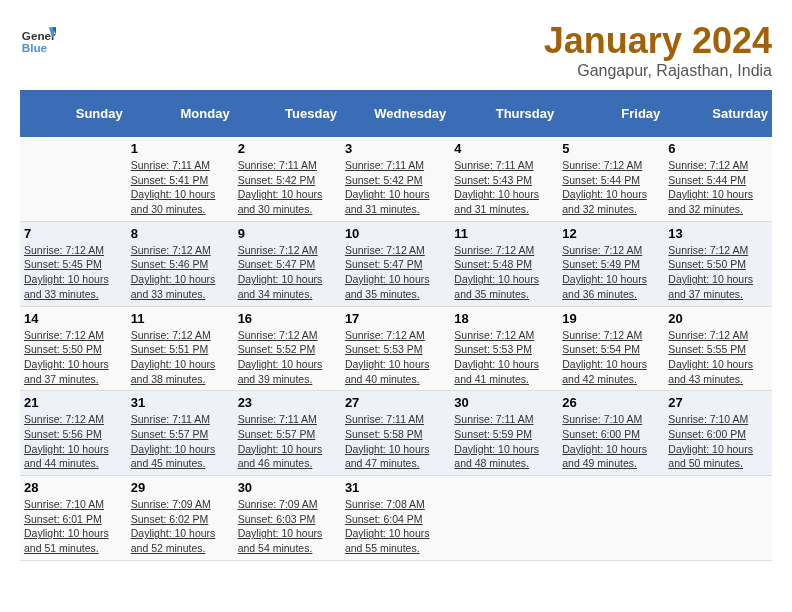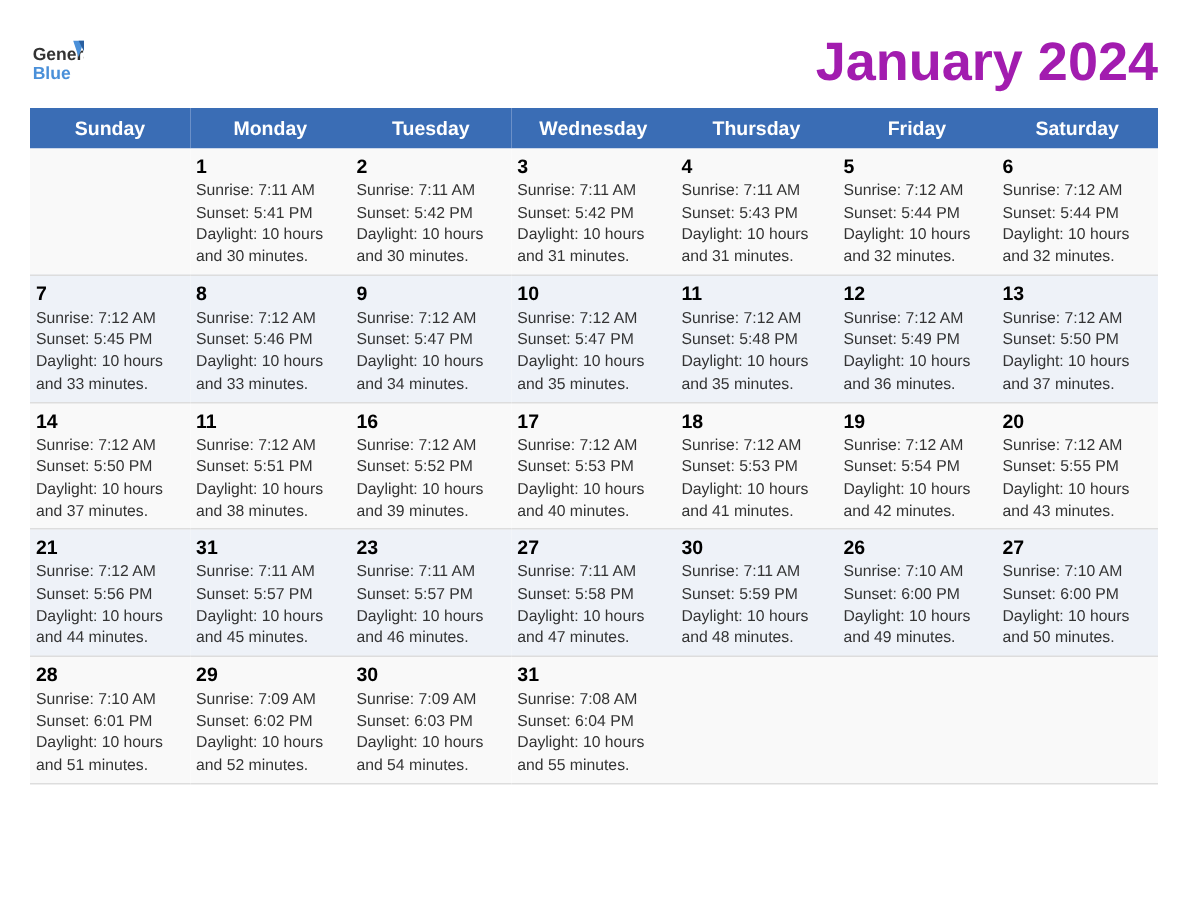--- a/index.html
+++ b/index.html
@@ -24,36 +24,36 @@
     .logo-icon {
       width: 36px;
       height: 36px;
     }
     .title-area {
       text-align: right;
     }
     .main-title {
       font-size: 36px;
       font-weight: bold;
-      color: #a21caf;
+      color: #a16207;
     }
     .subtitle {
       font-size: 16px;
       color: #555;
     }
     table {
       width: 100%;
       border-collapse: collapse;
       font-size: 11px;
     }
     thead tr th {
       background-color: #3a6db5;
       color: #fff;
-      padding: 6px 4px;
-      text-align: center;
+      padding: 16px 4px;
+      text-align: right;
       font-size: 13px;
       font-weight: bold;
     }
     tbody tr {
       border-bottom: 1px solid #ddd;
     }
     tbody tr:nth-child(odd) {
       background: #f9f9f9;
     }
     tbody tr:nth-child(even) {
@@ -68,36 +68,38 @@
     .day-num {
       font-weight: bold;
       font-size: 13px;
       display: block;
       margin-bottom: 2px;
     }
     .day-detail {
       font-size: 10.5px;
       color: #333;
       line-height: 1.4;
+      text-decoration: underline;
     }
   </style>
 </head>
 <body>
 
 <div class="header-area">
   <div class="logo">
     <svg class="logo-icon" viewBox="0 0 40 40">
       <text x="2" y="22" font-size="13" font-weight="bold" fill="#333">General</text>
       <text x="2" y="36" font-size="13" font-weight="bold" fill="#4a90d9">Blue</text>
       <polygon points="32,8 40,8 36,20" fill="#4a90d9"></polygon>
       <polygon points="36,8 40,8 40,16" fill="#2a5fa0"></polygon>
     </svg>
   </div>
   <div class="title-area">
     <div class="main-title">January 2024</div>
+    <div class="subtitle">Gangapur, Rajasthan, India</div>
   </div>
 </div>
 
 <table>
   <thead>
     <tr>
     <th>Sunday</th>
         <th>Monday</th>
         <th>Tuesday</th>
         <th>Wednesday</th>

